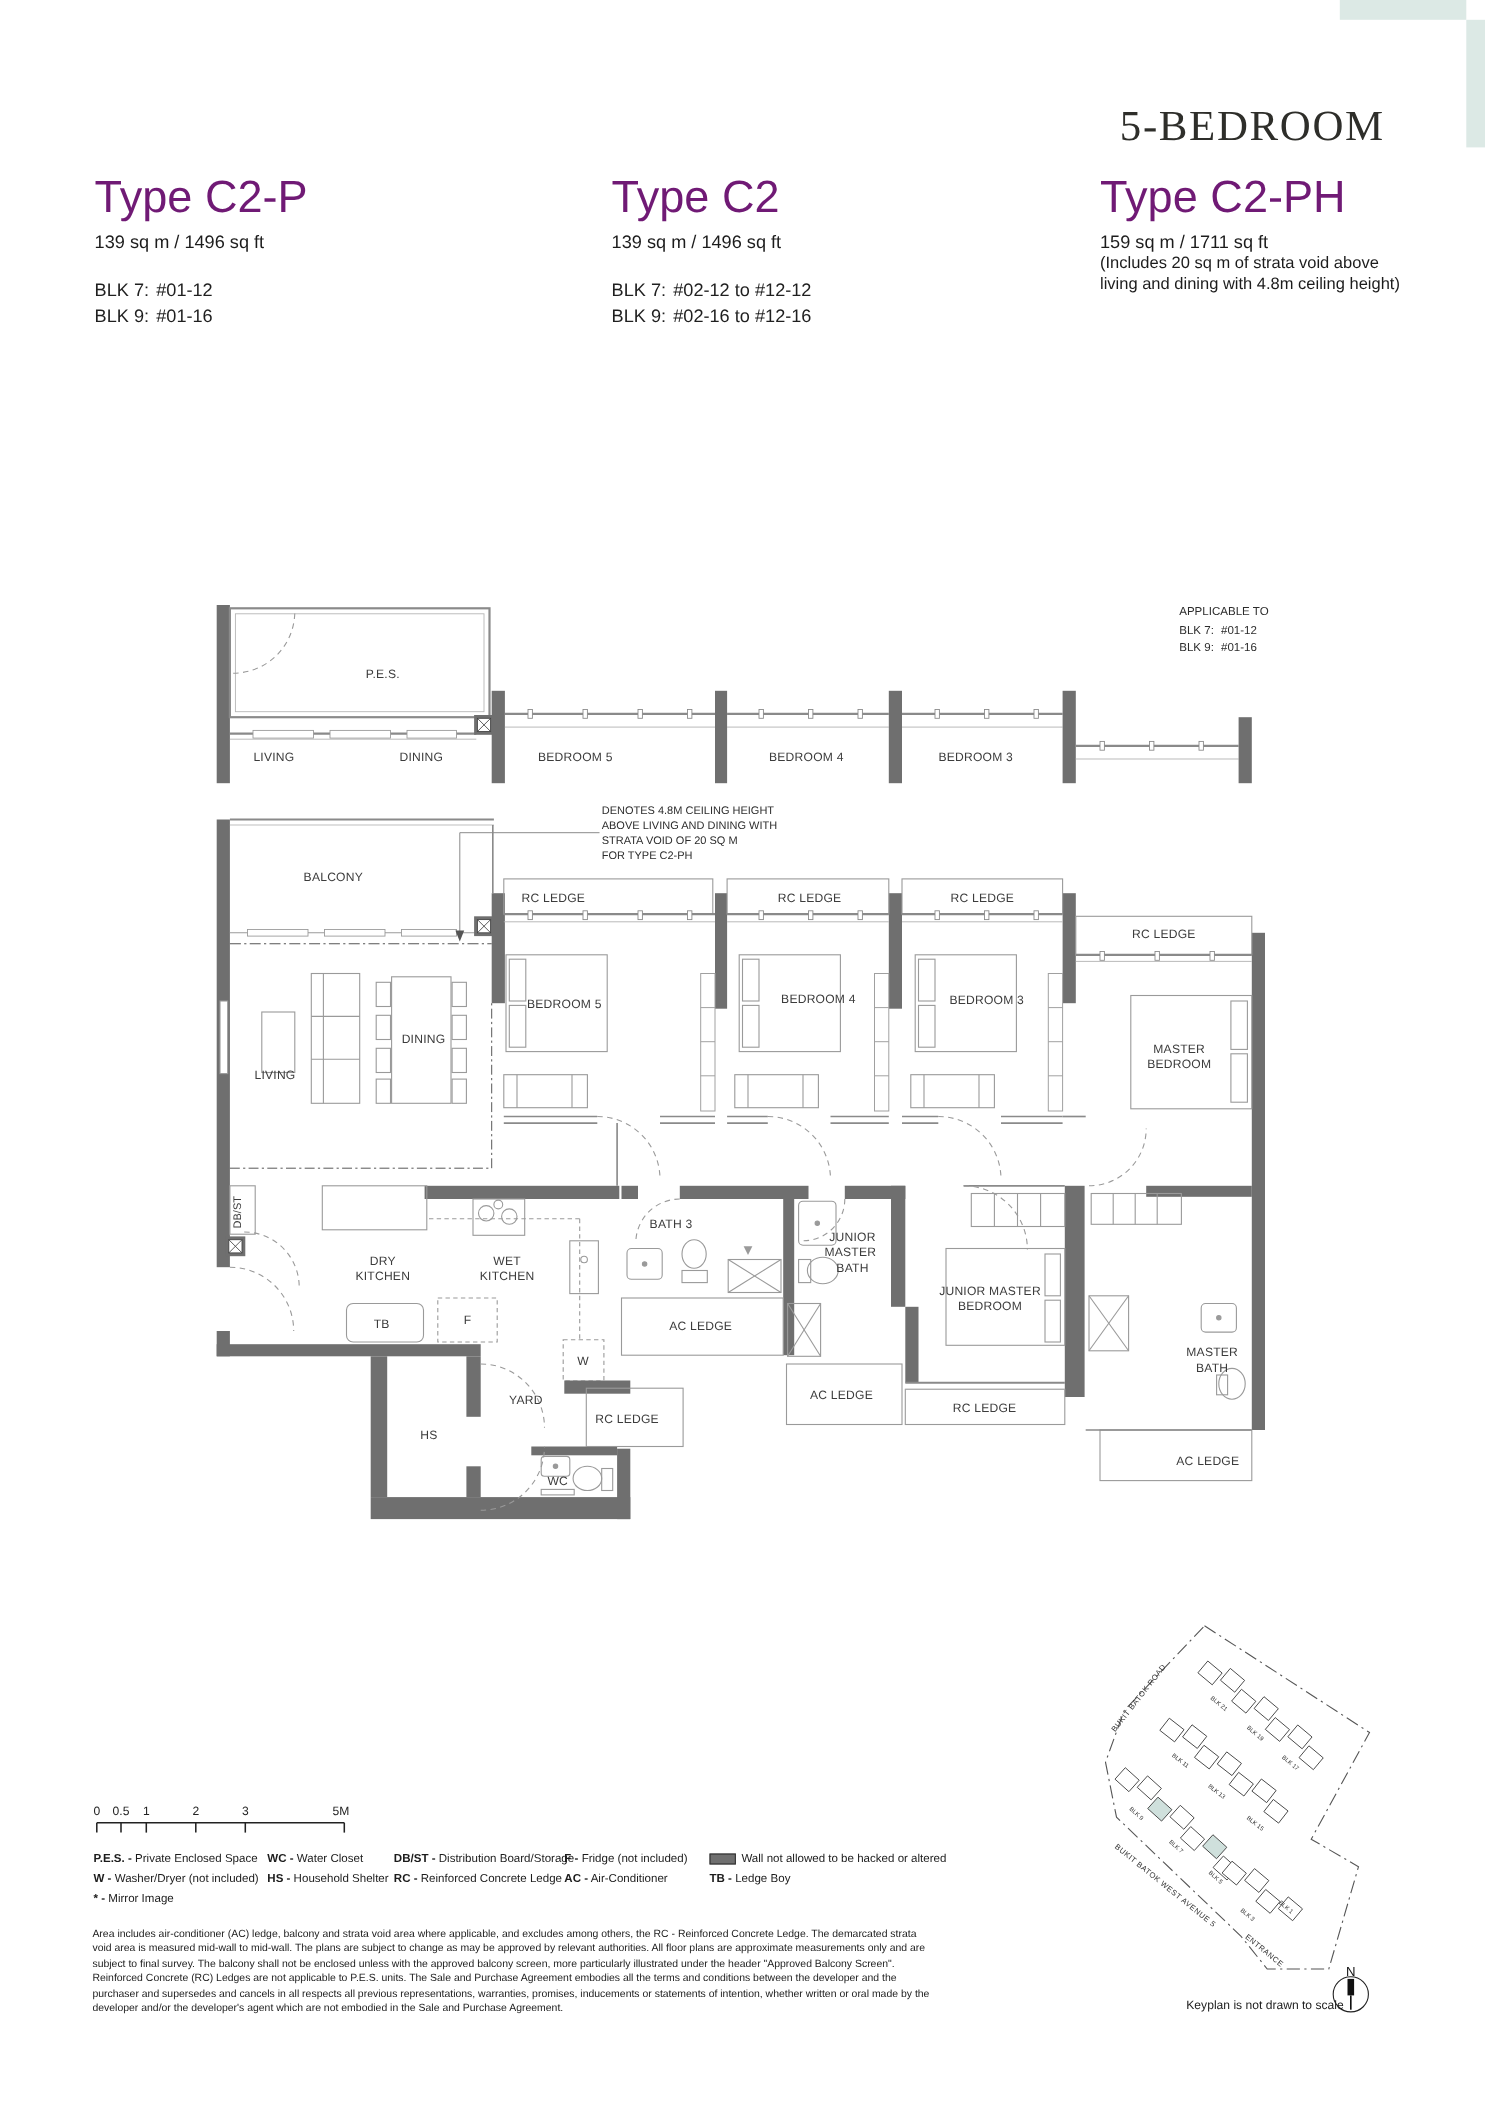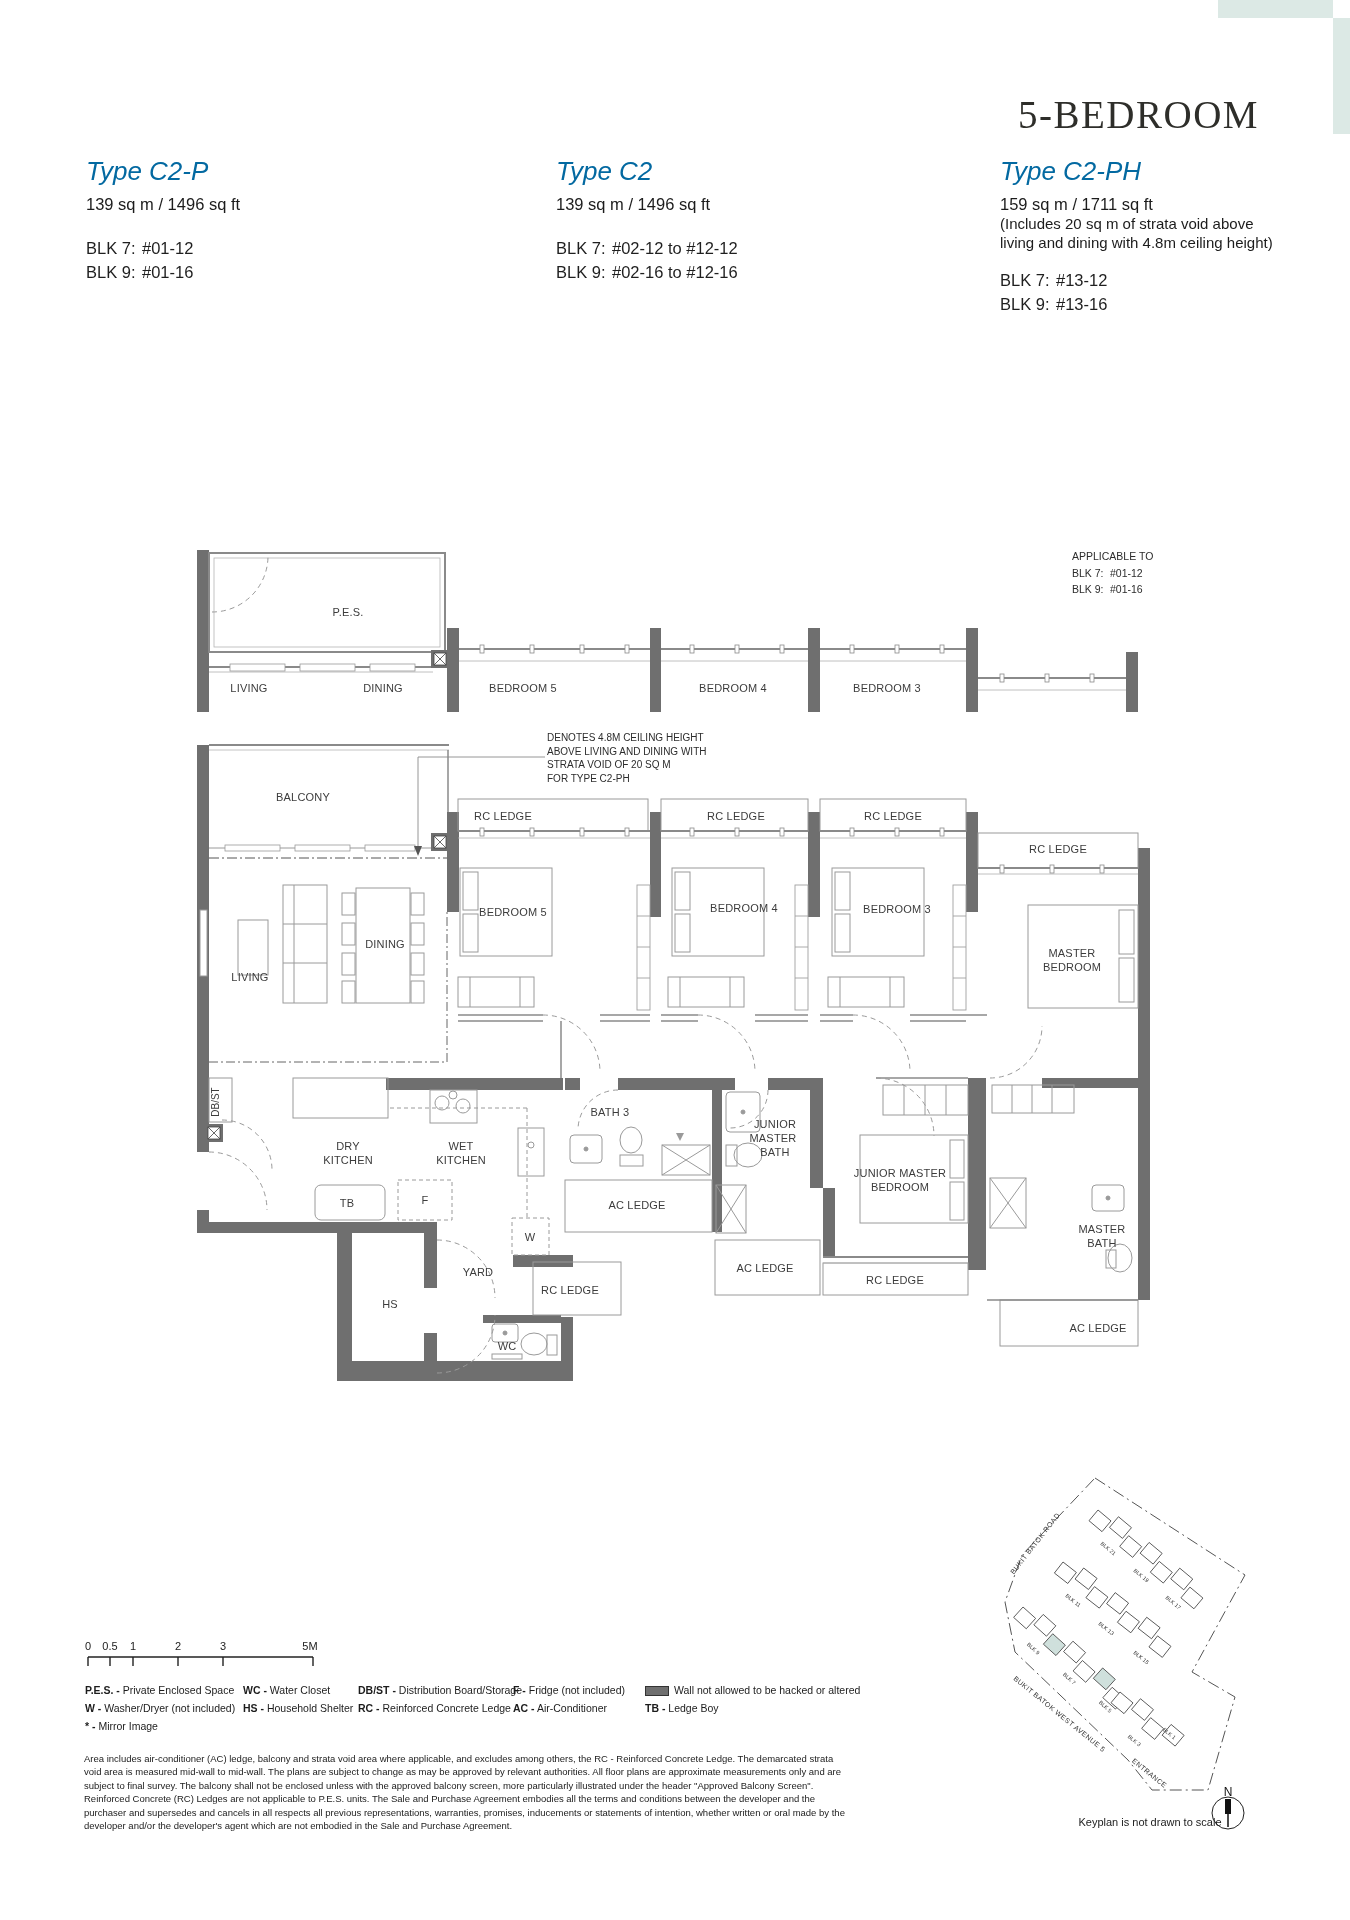--- a/index.html
+++ b/index.html
@@ -5,21 +5,21 @@
   html,body{margin:0;padding:0;background:#ffffff;}
   .page{position:relative;width:1350px;height:1852px;background:#fff;overflow:hidden;
         font-family:"Liberation Sans","DejaVu Sans",sans-serif;color:#1f1f1f;}
   .accent{position:absolute;background:#dce9e5;}
   .accent-top{left:1218px;top:0;width:115px;height:18px;}
   .accent-side{left:1333px;top:18px;width:17px;height:116px;}
 
   .serif-cat{position:absolute;left:1018px;top:92px;font-family:"Liberation Serif","DejaVu Serif",serif;
              font-size:39px;letter-spacing:1.5px;color:#2e2e2a;}
   .th{position:absolute;top:156px;}
-  .th .title{font-size:26px;color:#0369a1;font-style:italic;}
+  .th .title{font-size:41px;color:#701a75;}
   .th .area{margin-top:8px;font-size:16.5px;color:#1c1c1c;}
   .th .note{font-size:15px;line-height:19px;color:#1c1c1c;}
   .th .blk{margin-top:22px;font-size:16.5px;line-height:24px;}
   .th .blk .lbl{display:inline-block;width:56px;}
   .th-left{left:86px;}
   .th-mid{left:556px;}
   .th-right{left:1000px;}
   .th-right .blk{margin-top:16px;}
 
   .applicable{position:absolute;left:1072px;top:548px;font-size:10.5px;line-height:16.5px;color:#2c2c2c;}
@@ -72,24 +72,20 @@
       <div><span class="lbl">BLK 9:</span><span>#02-16 to #12-16</span></div>
     </div>
   </div>
 
   <div class="th th-right">
     <div class="title">Type C2-PH</div>
     <div class="area">159 sq m / 1711 sq ft</div>
     <div class="note">
       <div>(Includes 20 sq m of strata void above</div>
       <div>living and dining with 4.8m ceiling height)</div>
-    </div>
-    <div class="blk">
-      <div><span class="lbl">BLK 7:</span><span>#13-12</span></div>
-      <div><span class="lbl">BLK 9:</span><span>#13-16</span></div>
     </div>
   </div>
 
   <div class="applicable">
     <div>APPLICABLE TO</div>
     <div><span class="lbl">BLK 7:</span><span>#01-12</span></div>
     <div><span class="lbl">BLK 9:</span><span>#01-16</span></div>
   </div>
 
   <div class="denotes">

